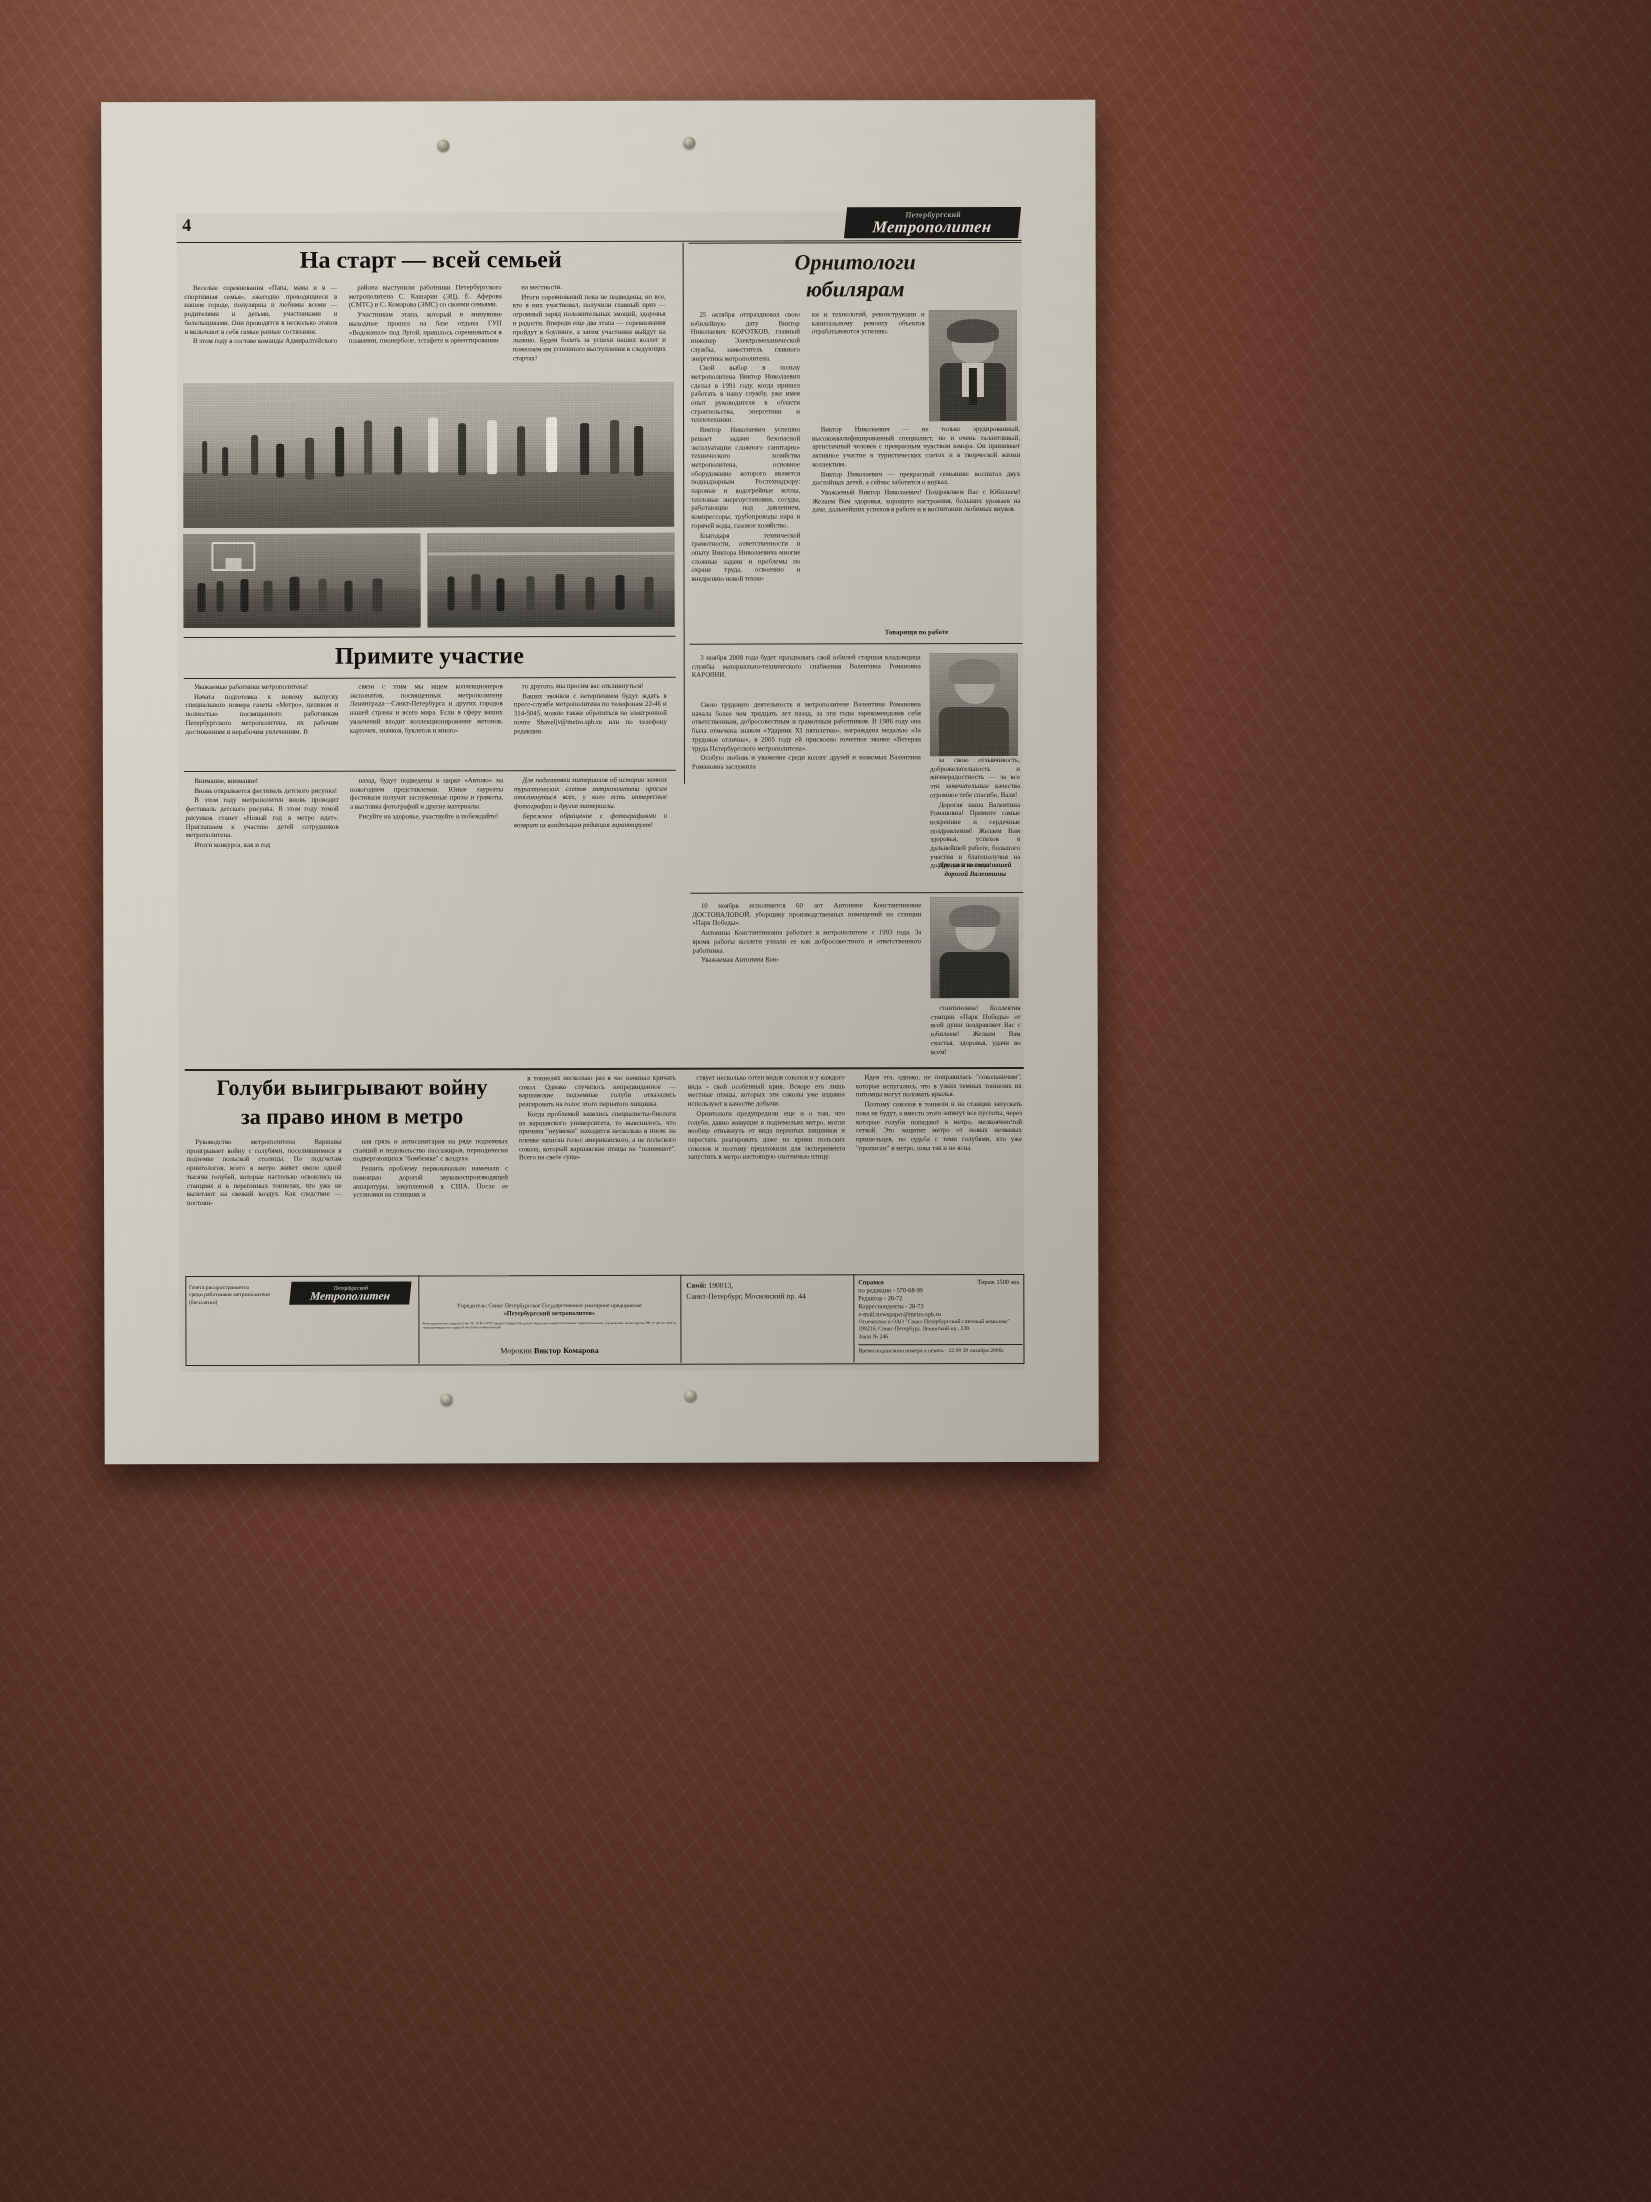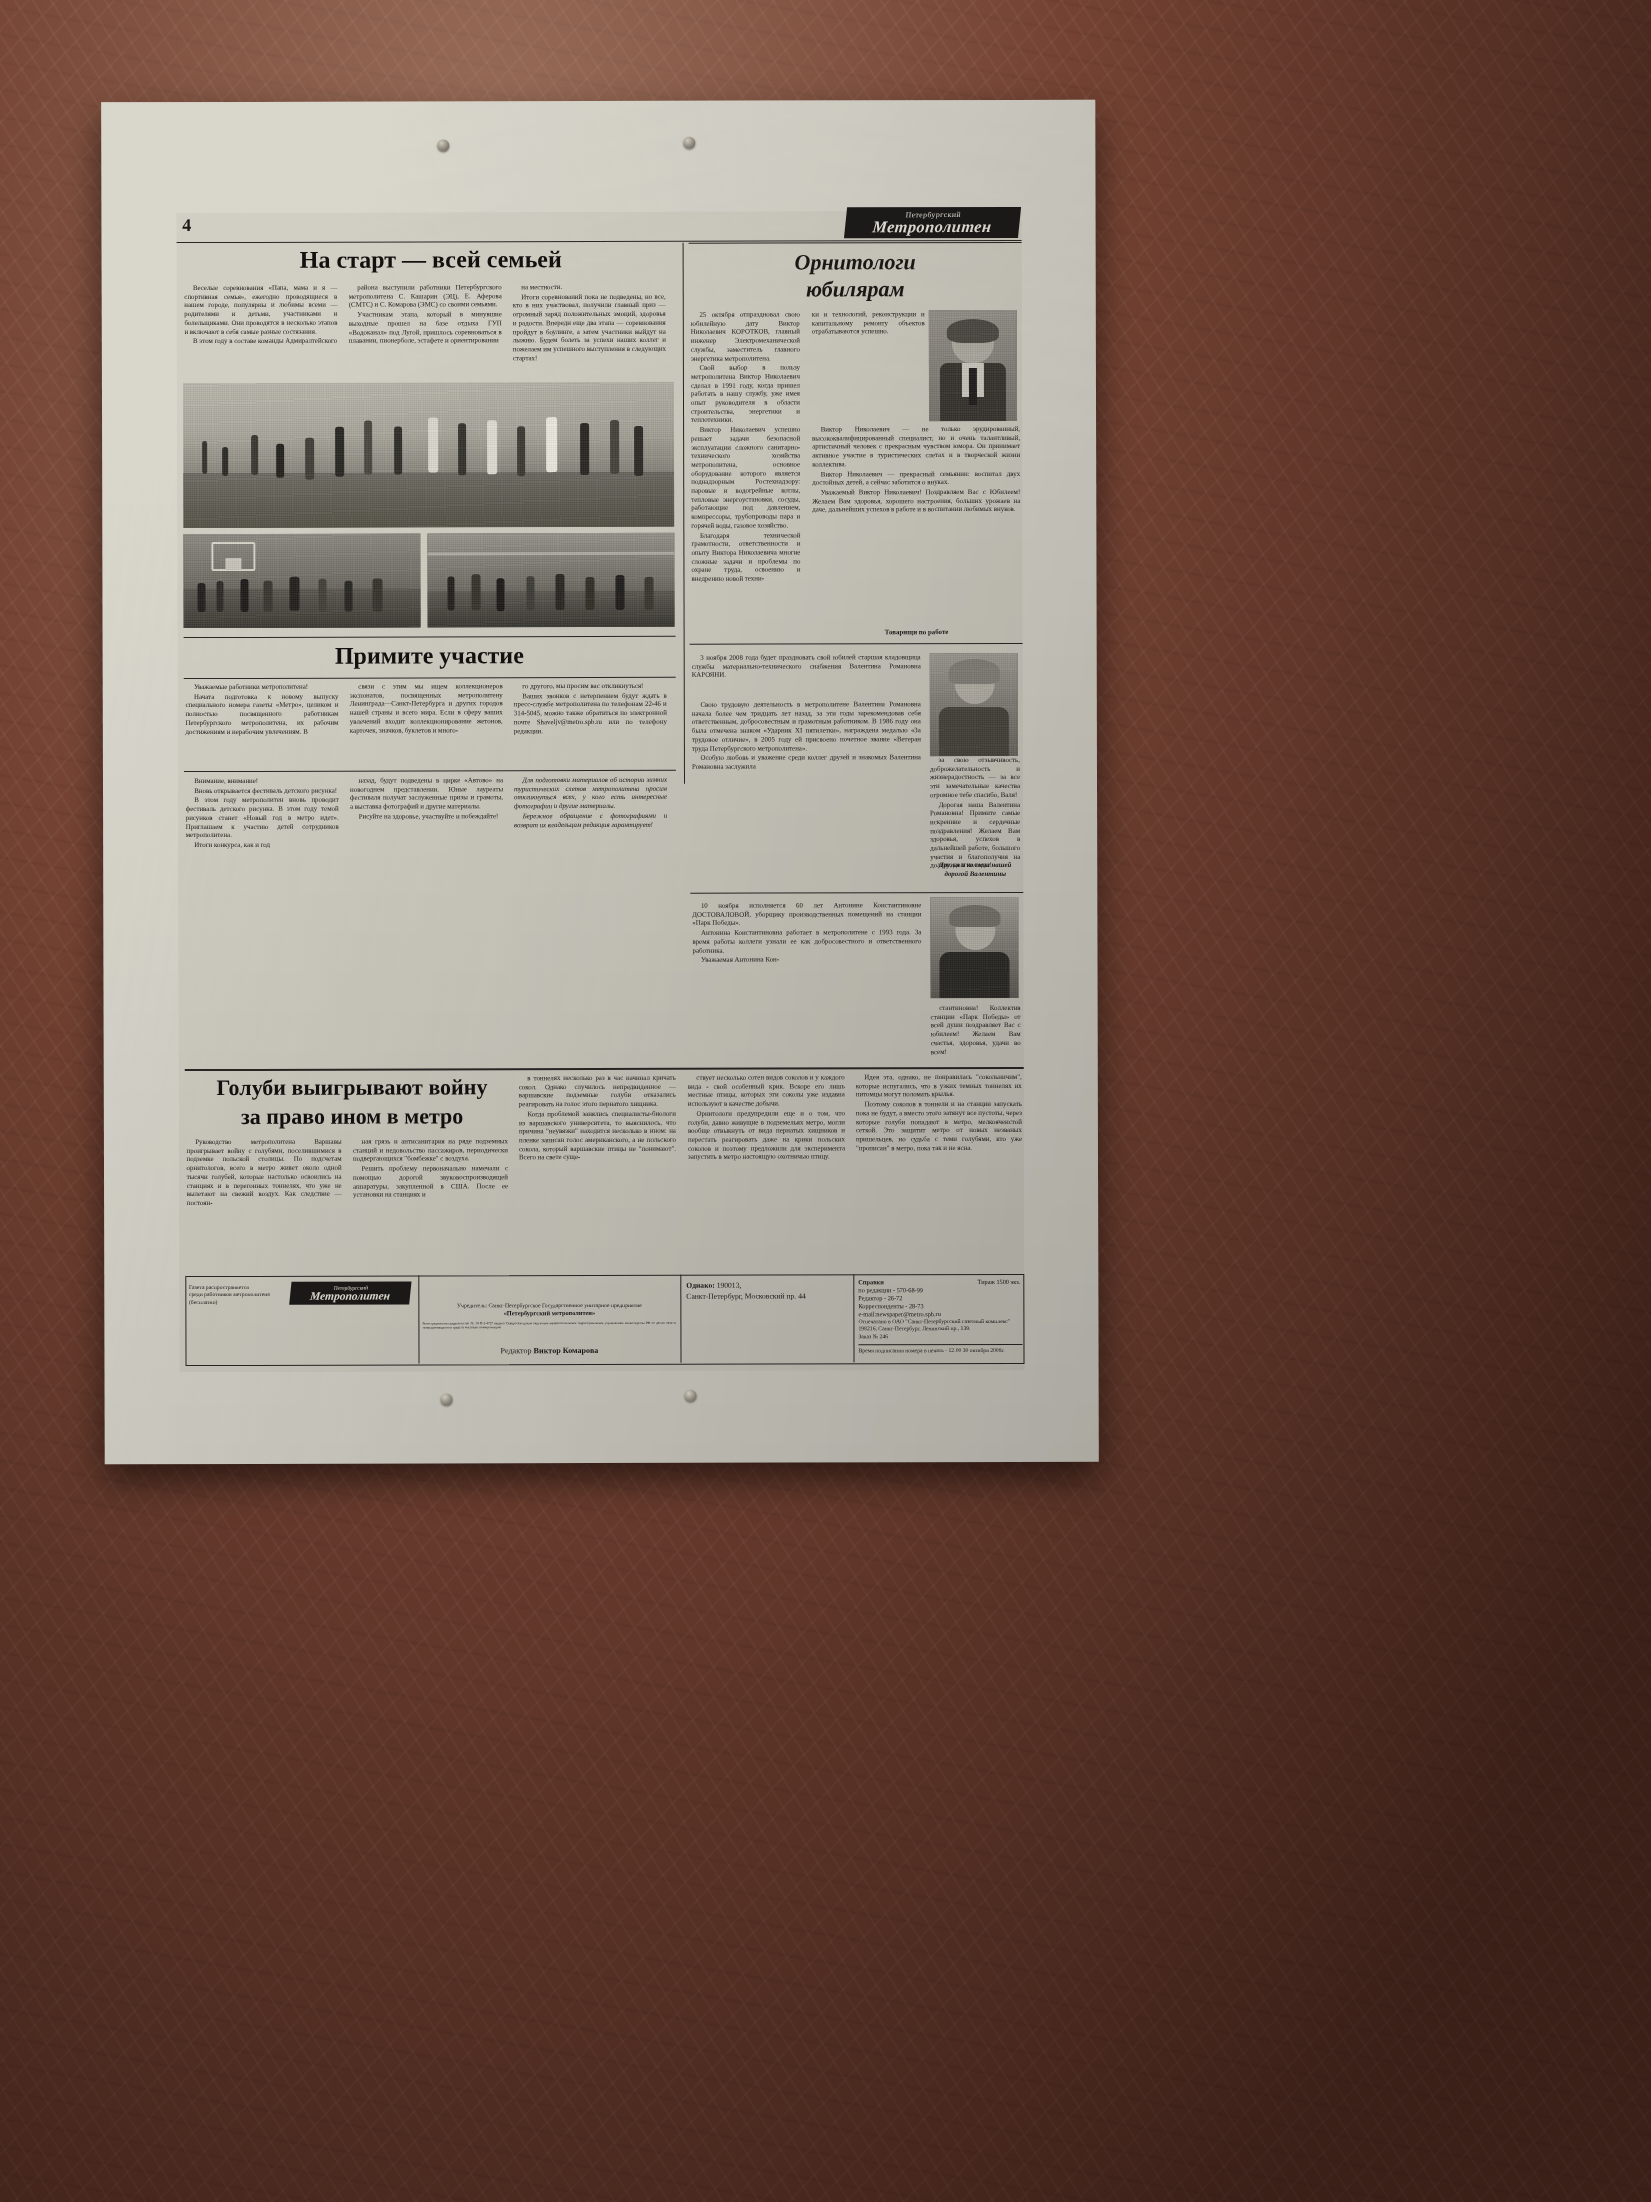--- a/index.html
+++ b/index.html
@@ -353,26 +353,26 @@
     </div>
 
     <div class="tiny" style="position:absolute;left:243px;top:1090px;width:254px;text-align:center;">
       <div>Учредитель: Санкт-Петербургское Государственное унитарное предприятие</div>
       <div class="bold" style="font-size:6.3px;">«Петербургский метрополитен»</div>
     </div>
     <div style="position:absolute;left:243px;top:1109px;width:254px;font-size:3.4px;line-height:4.4px;text-align:justify;font-family:'Liberation Serif',serif;">
       <span>Регистрационное свидетельство № 14 П-2-4727 выдано Северо-Западным окружным межрегиональным территориальным управлением министерства РФ по делам печати, телерадиовещания и средств массовых коммуникаций</span>
     </div>
     <div style="position:absolute;left:243px;top:1134px;width:254px;text-align:center;font-size:8.1px;">
-      <span>Редактор</span>
+      <span>Морокин</span>
       <span class="bold">Виктор Комарова</span>
     </div>
 
     <div style="position:absolute;left:507px;top:1069px;width:163px;font-size:7.6px;line-height:10.5px;">
-      <div><span class="bold">Однако:</span>
+      <div><span class="bold">Свой:</span>
            <span>190013,</span></div>
       <div>Санкт-Петербург, Московский пр. 44</div>
     </div>
 
     <div class="tiny6" style="position:absolute;left:679px;top:1067px;width:163px;">
       <div class="bold">Справки</div>
       <div>по редакции - 570-68-99</div>
       <div>Редактор - 26-72</div>
       <div>Корреспонденты - 28-73</div>
       <div>e-mail:newspaper@metro.spb.ru</div>

